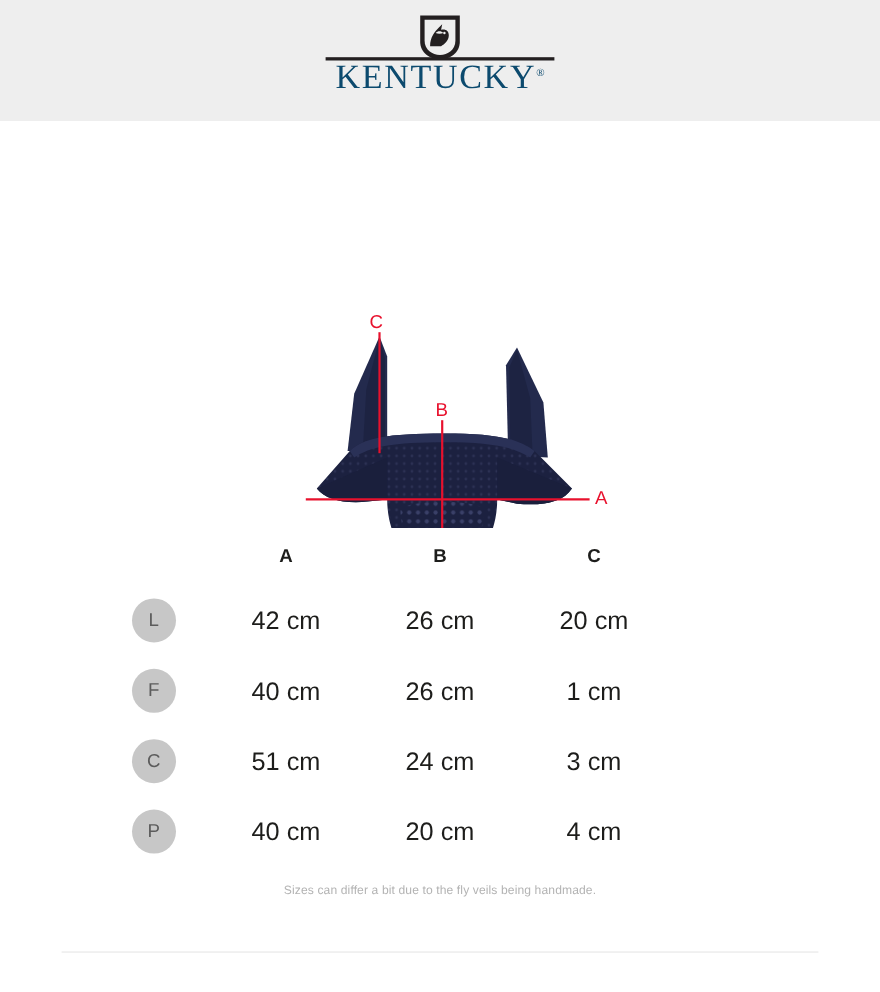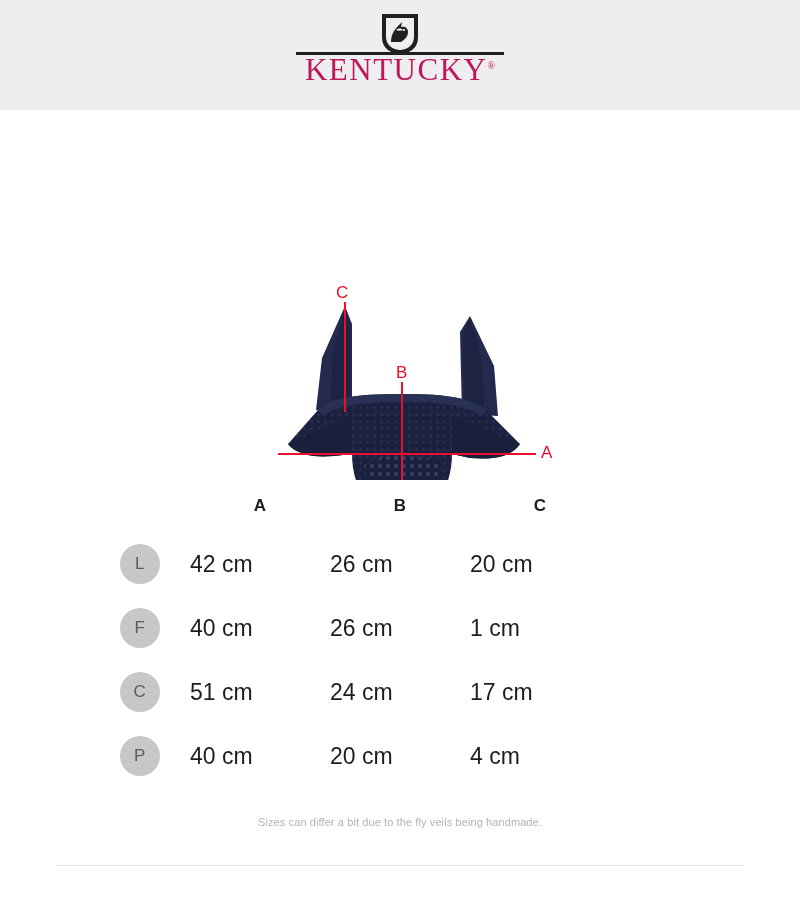--- a/index.html
+++ b/index.html
@@ -40,21 +40,21 @@
     position: relative;
     width: 46px;
     height: 44px;
     margin-bottom: -2px;
   }
   .brand-wordmark {
     position: relative;
     font-family: "Liberation Serif", serif;
     font-size: 31px;
     letter-spacing: 1.5px;
-    color: #be185d;
+    color: #0c4a6e;
     font-weight: 400;
     line-height: 1;
     white-space: nowrap;
   }
   .brand-rule {
     position: absolute;
     left: 6px;
     right: 6px;
     top: 40px;
     height: 3px;
@@ -114,21 +114,21 @@
     font-size: 17px;
     font-weight: bold;
     color: #1d1d1b;
     text-align: center;
   }
   .hdr-row th.blank { }
 
   .data-row td {
     height: 64px;
     vertical-align: middle;
-    text-align: left;
+    text-align: center;
     font-size: 23px;
     color: #1d1d1b;
     font-weight: 400;
   }
   .size-cell {
     text-align: right !important;
     padding-right: 30px !important;
   }
   .size-badge {
     display: inline-flex;
@@ -141,21 +141,21 @@
     font-size: 17px;
     font-weight: 400;
     letter-spacing: 0.5px;
   }
 
   .footnote {
     width: 800px;
     text-align: center;
     font-size: 11px;
     color: #b3b3b3;
-    margin-top: 28px;
+    margin-top: 16px;
     letter-spacing: 0.1px;
   }
   .bottom-rule {
     position: absolute;
     left: 56px;
     right: 56px;
     bottom: 36px;
     height: 1px;
     background: #e6e6e6;
   }
@@ -273,21 +273,21 @@
           <td>26 cm</td>
           <td>1 cm</td>
           <td></td>
         </tr>
         <tr class="data-row">
           <td class="size-cell">
             <span class="size-badge">C</span>
           </td>
           <td>51 cm</td>
           <td>24 cm</td>
-          <td>17 cm</td>
+          <td>3 cm</td>
           <td></td>
         </tr>
         <tr class="data-row">
           <td class="size-cell">
             <span class="size-badge">P</span>
           </td>
           <td>40 cm</td>
           <td>20 cm</td>
           <td>4 cm</td>
           <td></td>

